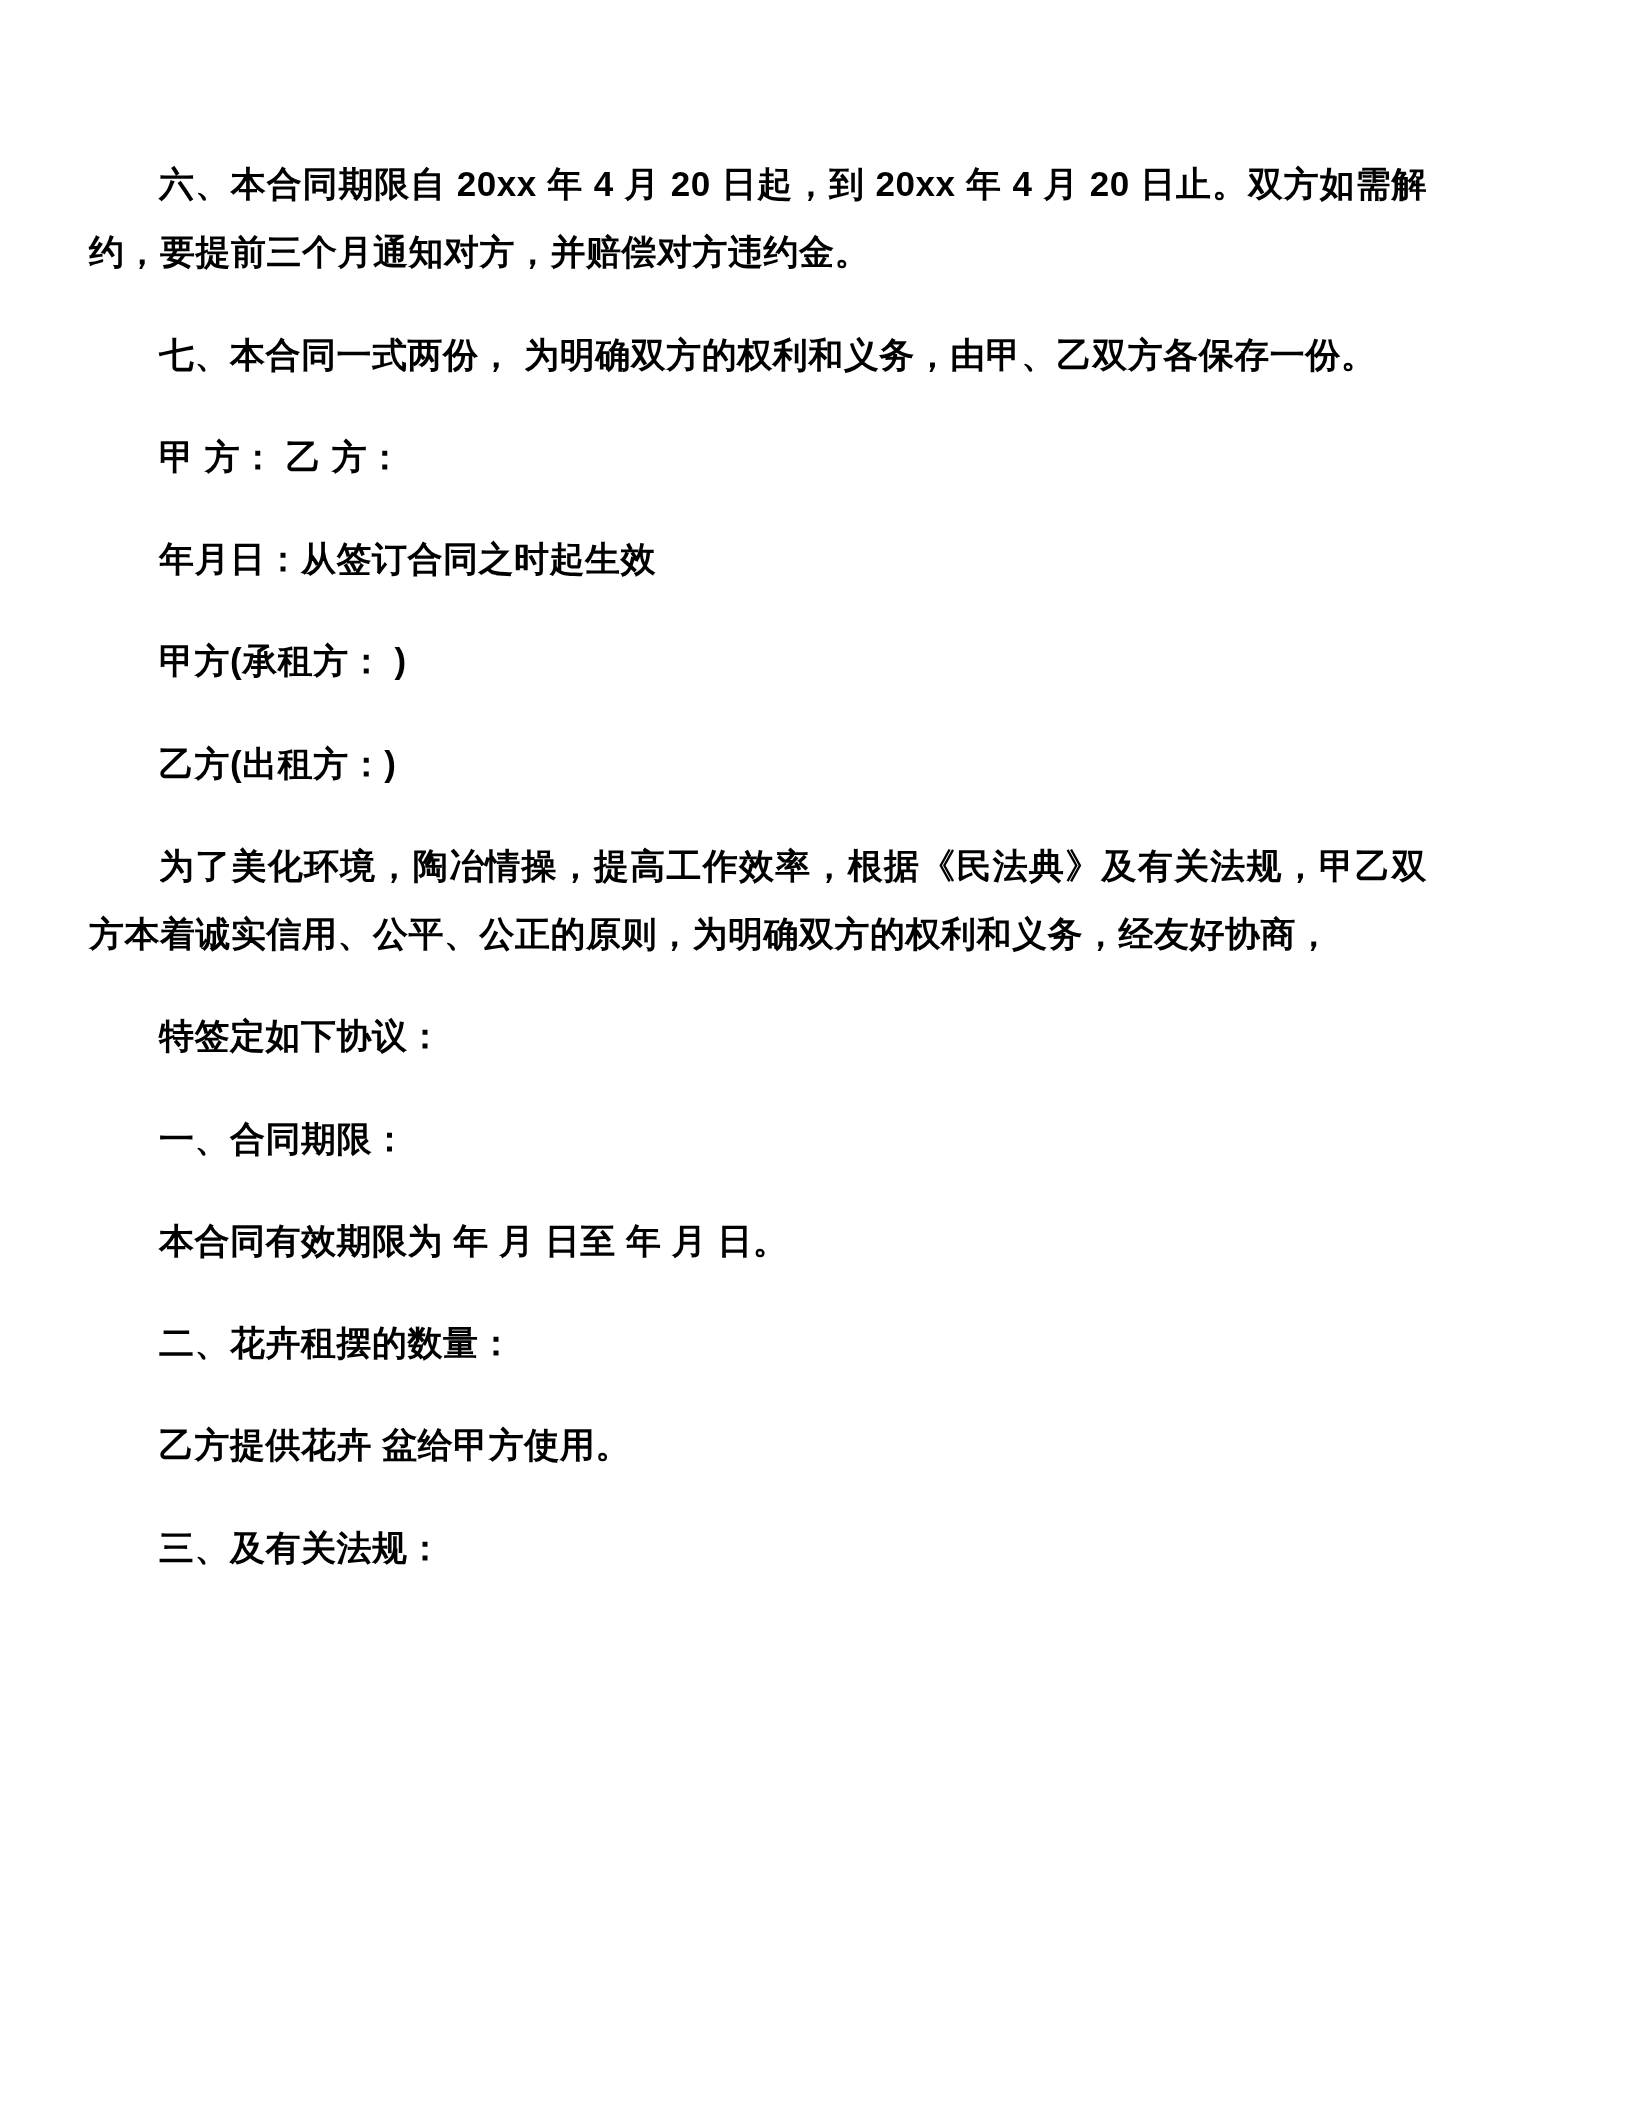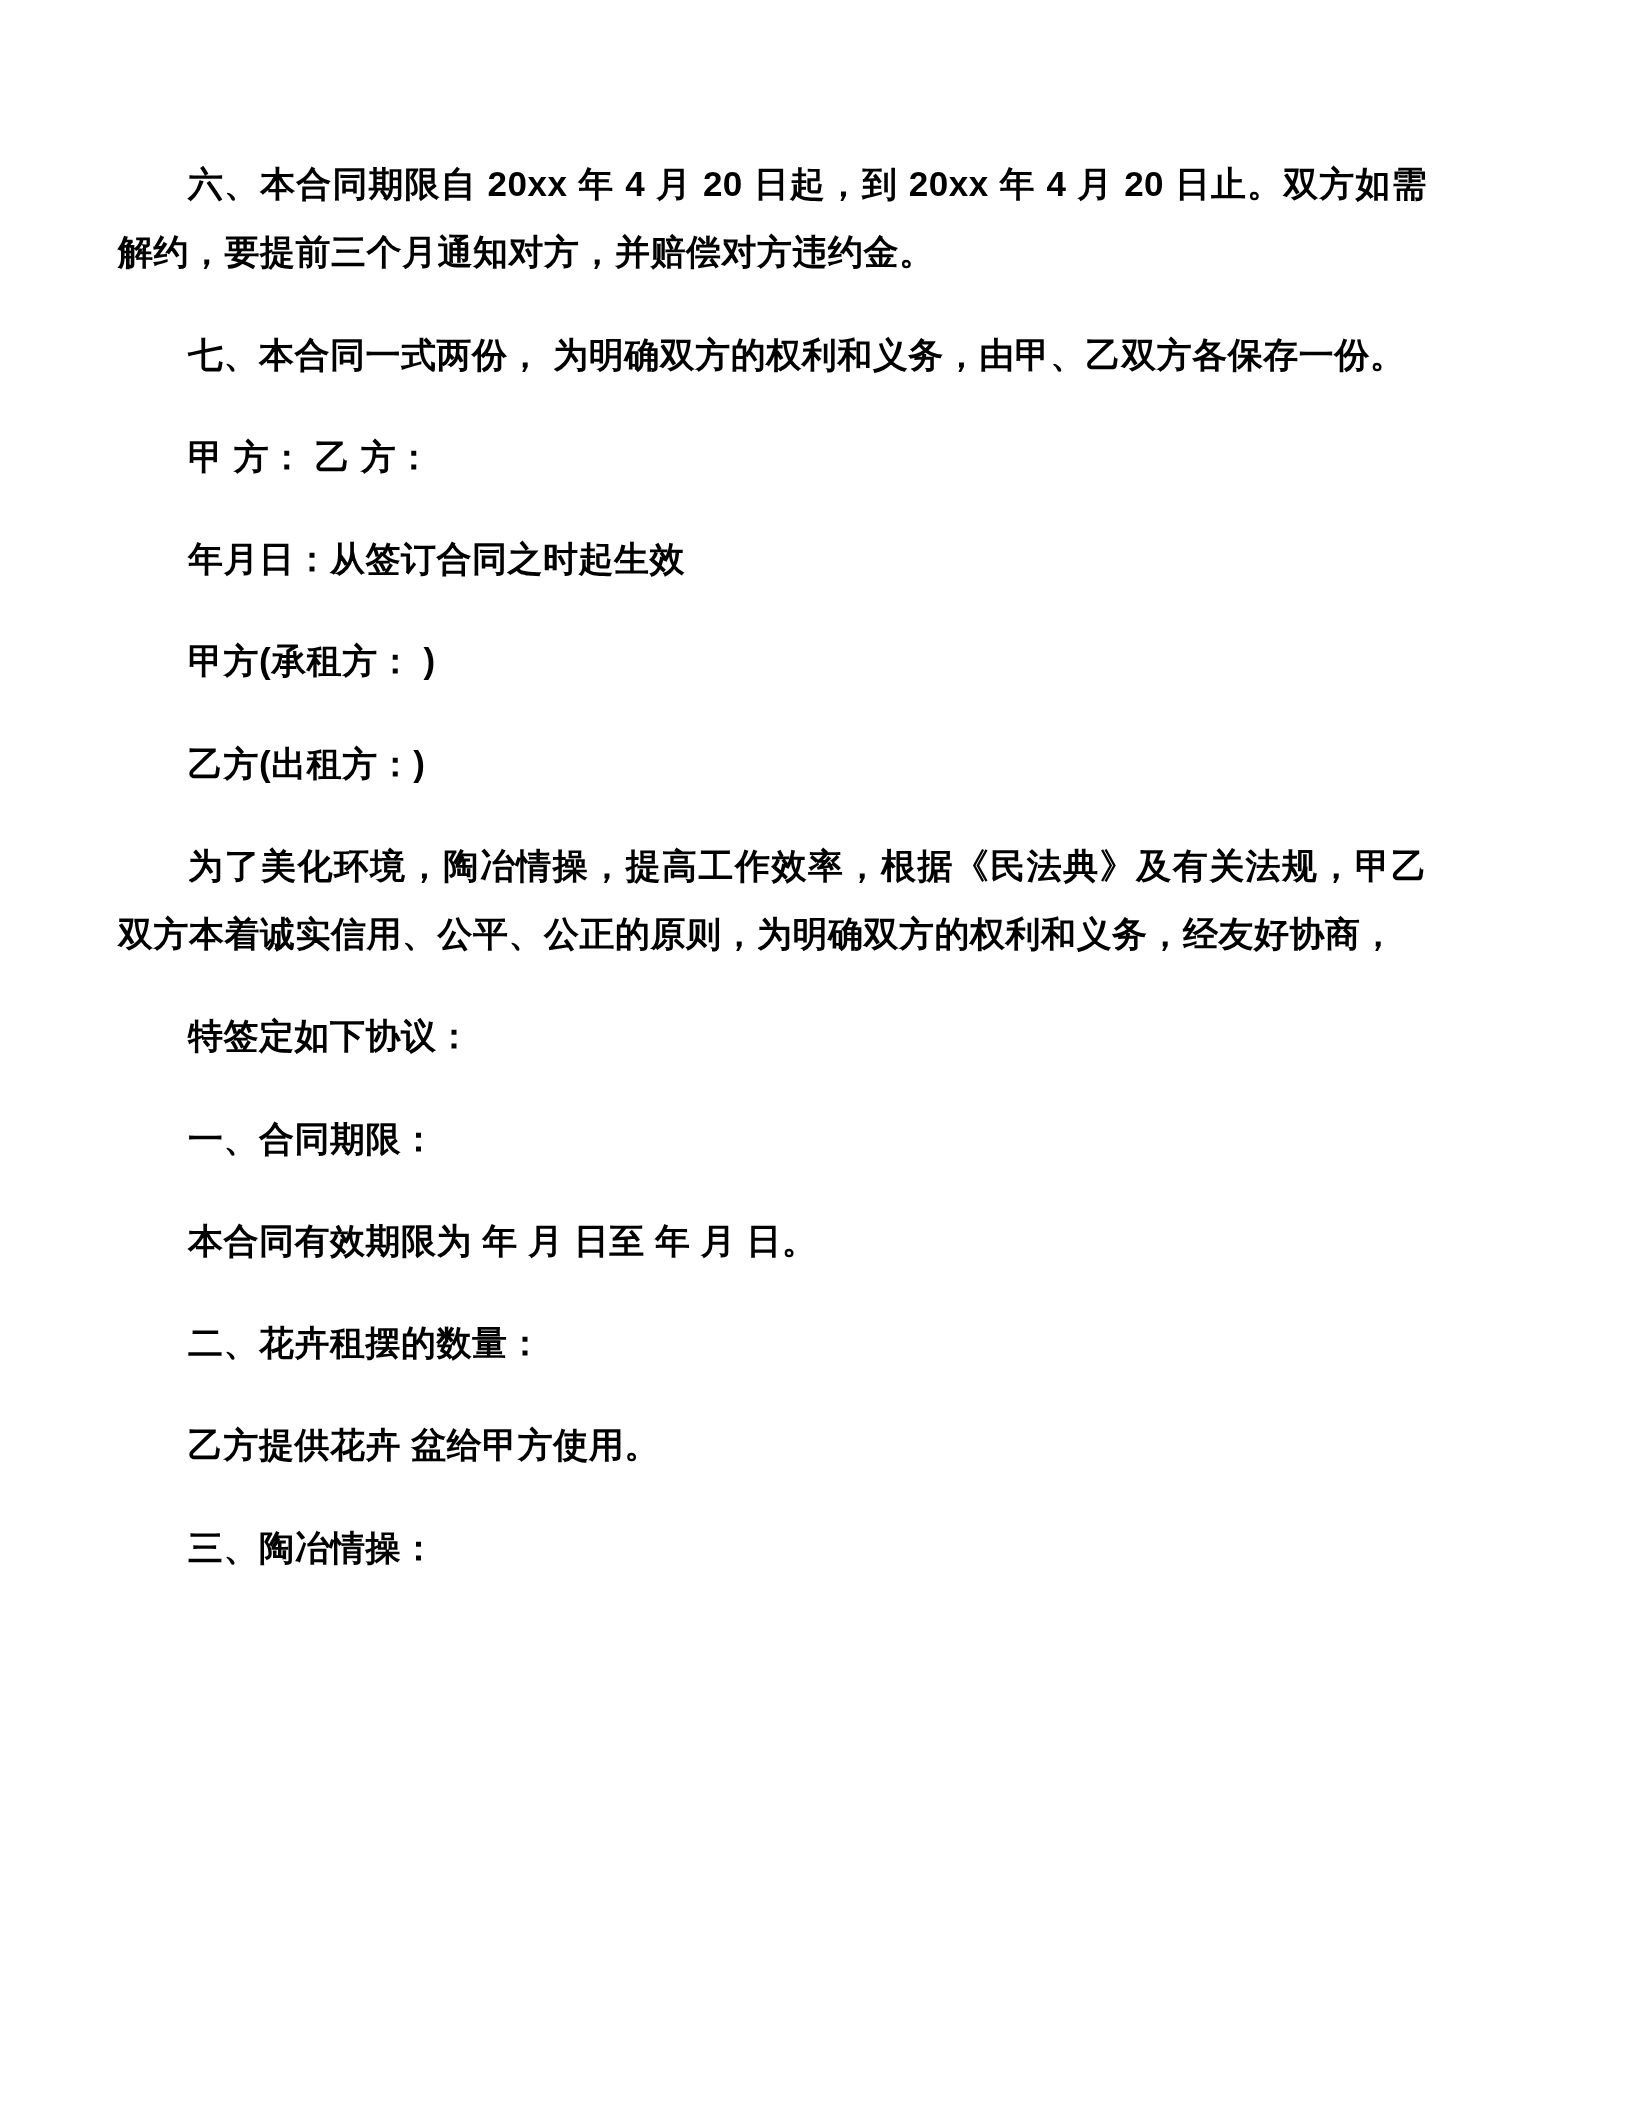--- a/index.html
+++ b/index.html
@@ -11,21 +11,21 @@
   body {
     width: 1632px;
     min-height: 2112px;
     font-family: "Liberation Sans", "DejaVu Sans", sans-serif;
     color: #000000;
   }
   .page {
     box-sizing: border-box;
     width: 1632px;
     min-height: 2112px;
-    padding: 150px 205px 60px 118px;
+    padding: 150px 205px 60px 89px;
     background: #ffffff;
   }
   .doc-body {
     font-size: 35px;
     line-height: 1.95;
     letter-spacing: 0.5px;
     color: #000000;
   }
   p.para {
     margin: 0 0 34px 0;
@@ -60,16 +60,16 @@
     <p class="para indent">特签定如下协议：</p>
 
     <p class="para indent">一、合同期限：</p>
 
     <p class="para indent">本合同有效期限为 年 月 日至 年 月 日。</p>
 
     <p class="para indent">二、花卉租摆的数量：</p>
 
     <p class="para indent">乙方提供花卉 盆给甲方使用。</p>
 
-    <p class="para indent">三、陶冶情操：</p>
+    <p class="para indent">三、及有关法规：</p>
 
   </div>
 </div>
 
 </body></html>

